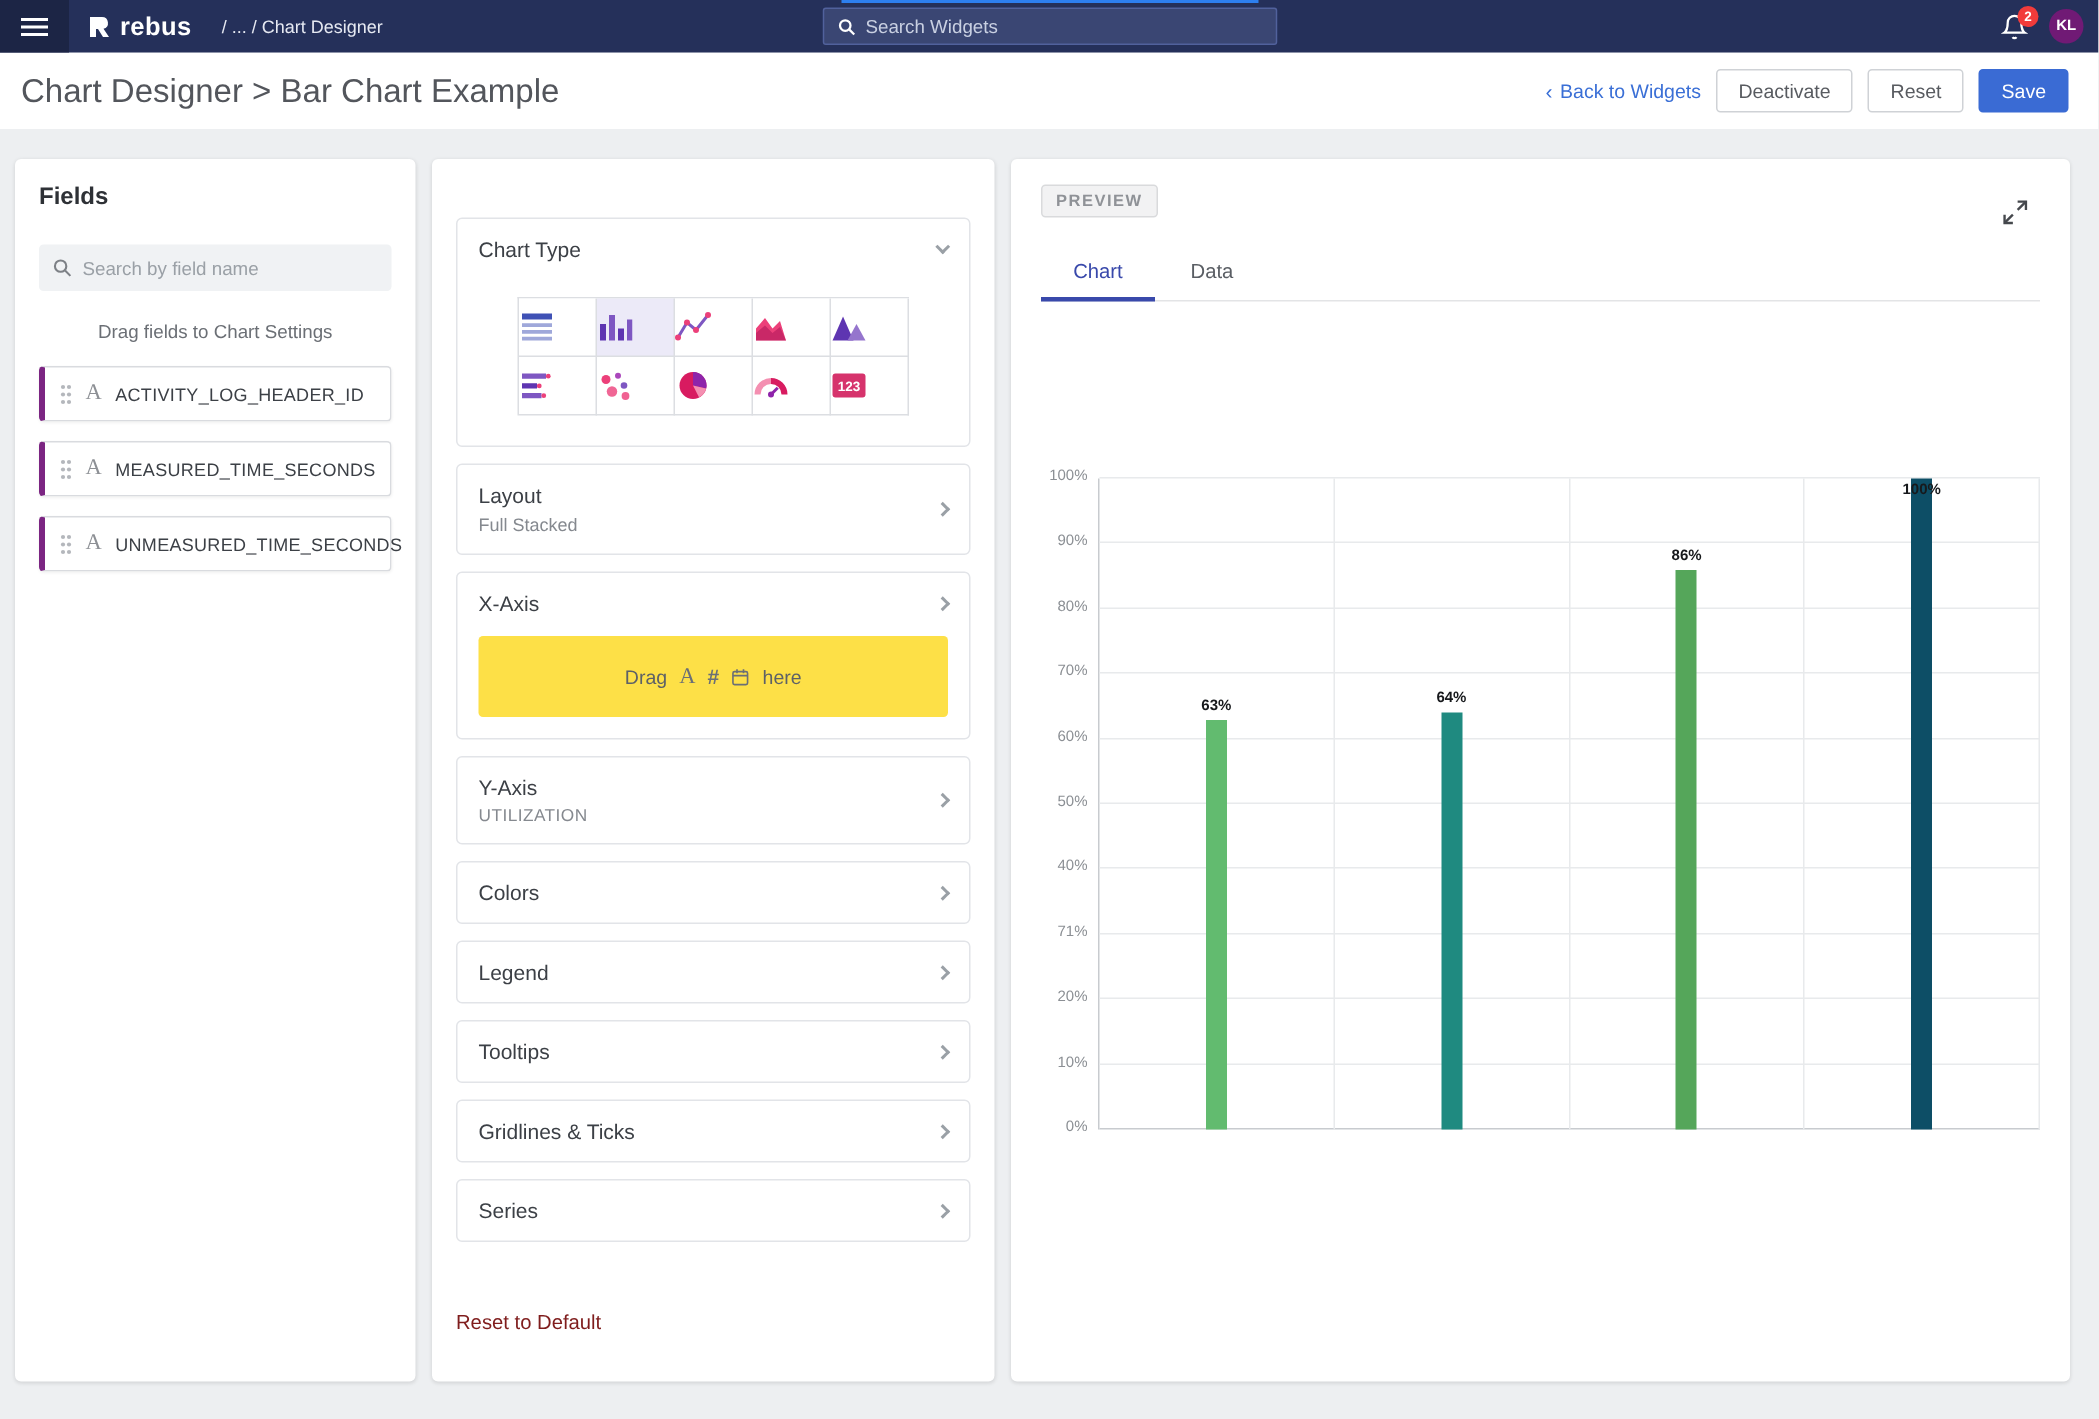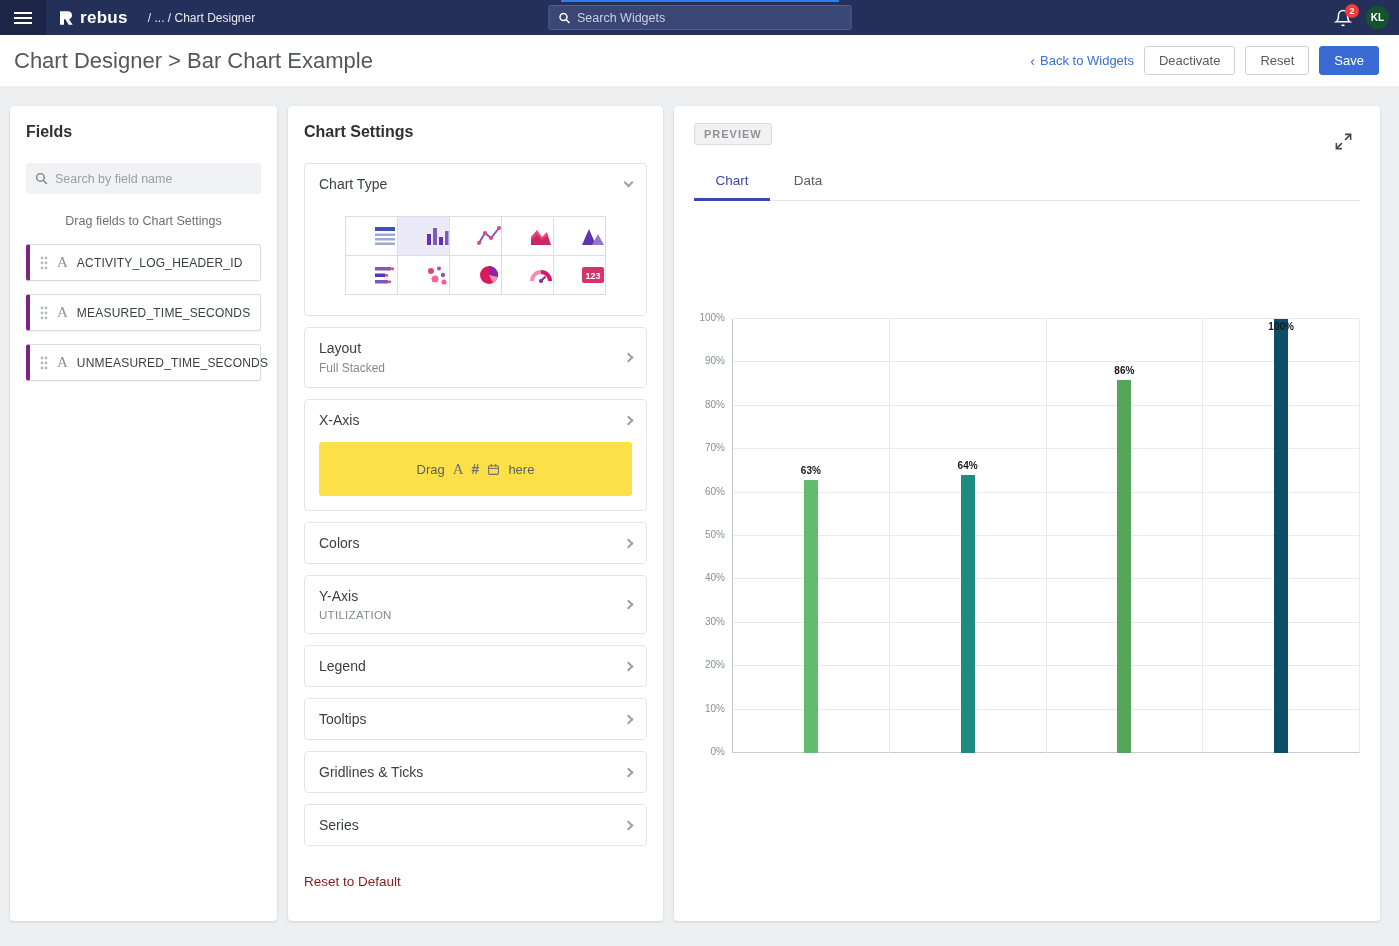--- a/index.html
+++ b/index.html
@@ -14,21 +14,21 @@
   .burger span { display: block; width: 18px; height: 2px; background: #fff; }
   .logo { display: flex; align-items: center; gap: 6px; margin-left: 12px; }
   .logo-text { font-size: 17px; font-weight: bold; letter-spacing: .3px; }
   .breadcrumb { margin-left: 20px; font-size: 12px; color: #e6e9f2; }
   .topbar-search { position: absolute; left: 50%; top: 5px; transform: translateX(-50%); width: 303px; height: 25px; background: #3a4673; border: 1px solid #51619c; border-radius: 2px; display: flex; align-items: center; gap: 7px; padding: 0 9px; }
   .topbar-search input { flex: 1; background: transparent; border: none; outline: none; color: #eef1f8; font-size: 12.5px; font-family: "Liberation Sans", sans-serif; }
   .topbar-search input::placeholder { color: #c9d0e2; }
   .topbar-right { margin-left: auto; display: flex; align-items: center; gap: 14px; padding-right: 10px; }
   .bell-wrap { position: relative; cursor: pointer; display: flex; }
   .badge { position: absolute; top: -5px; right: -7px; min-width: 14px; height: 14px; background: #f23b3b; border-radius: 8px; color: #fff; font-size: 9px; font-weight: bold; display: flex; align-items: center; justify-content: center; padding: 0 3px; }
-  .avatar { width: 23px; height: 23px; border-radius: 50%; background: #14532d; color: #fff; font-size: 10px; font-weight: bold; display: flex; align-items: center; justify-content: center; cursor: pointer; }
+  .avatar { width: 23px; height: 23px; border-radius: 50%; background: #701a75; color: #fff; font-size: 10px; font-weight: bold; display: flex; align-items: center; justify-content: center; cursor: pointer; }
 
   
   .page-header { height: 51px; background: #fff; display: flex; align-items: center; padding: 0 20px 0 14px; }
   .page-title { font-size: 22px; font-weight: normal; color: #53565c; }
   .header-actions { margin-left: auto; display: flex; align-items: center; gap: 10px; }
   .back-link { display: flex; align-items: center; gap: 5px; color: #3a6fd6; font-size: 13px; cursor: pointer; }
   .back-chev { font-size: 14px; line-height: 1; }
   .btn { height: 29px; padding: 0 14px; border: 1px solid #cfd2d6; border-radius: 3px; background: #fff; color: #585b60; font-size: 13px; font-family: "Liberation Sans", sans-serif; cursor: pointer; }
   .btn-primary { background: #3a6bd4; border-color: #3a6bd4; color: #fff; }
 
@@ -53,21 +53,21 @@
   .cs-row { display: flex; align-items: center; padding: 12px 14px; cursor: pointer; }
   .cs-texts { flex: 1; }
   .cs-label { font-size: 14px; color: #3c4046; }
   .cs-sub { font-size: 12px; color: #85898f; margin-top: 5px; }
   .cs-sub.upper { font-size: 11.5px; letter-spacing: .3px; }
   .chart-type-box { margin-top: 22px; }
   .chev { display: inline-block; width: 7px; height: 7px; border-top: 2px solid #9aa0a6; border-right: 2px solid #9aa0a6; }
   .chev-r { transform: rotate(45deg); }
   .chev-d { transform: rotate(135deg); margin-top: -3px; }
   .ct-grid { display: grid; grid-template-columns: repeat(5, 52px); grid-auto-rows: 39px; border-top: 1px solid #dcdee2; border-left: 1px solid #dcdee2; width: 261px; margin: 12px auto 20px; }
-  .ct-cell { border-right: 1px solid #dcdee2; border-bottom: 1px solid #dcdee2; display: flex; align-items: center; justify-content: flex-end; cursor: pointer; background: #fff; }
+  .ct-cell { border-right: 1px solid #dcdee2; border-bottom: 1px solid #dcdee2; display: flex; align-items: center; justify-content: flex-start; cursor: pointer; background: #fff; }
   .ct-cell.selected { background: #eceaf8; }
   .dropzone { margin: 2px 14px 14px; height: 54px; background: #fde047; border-radius: 3px; display: flex; align-items: center; justify-content: center; gap: 8px; font-size: 13px; color: #5d6167; }
   .dz-a { font-family: "Liberation Serif", serif; font-size: 15px; color: #6b6f76; }
   .dz-hash { font-weight: bold; font-size: 14px; color: #6b6f76; }
   .reset-link { position: absolute; left: 16px; bottom: 32px; font-size: 13.5px; color: #7f1d1d; cursor: pointer; }
 
   
   .preview-panel { flex: 1; padding: 17px 20px; position: relative; }
   .preview-badge { display: inline-block; font-size: 11px; font-weight: bold; letter-spacing: 1px; color: #8f9297; background: #f2f2f3; border: 1px solid #d9dadc; border-radius: 3px; padding: 4px 9px; }
   .expand-btn { position: absolute; top: 20px; right: 22px; width: 30px; height: 30px; display: flex; align-items: center; justify-content: center; cursor: pointer; border-radius: 50%; }
@@ -198,21 +198,20 @@
             <circle cx="2" cy="12" r="1.4"></circle>
             <circle cx="6" cy="12" r="1.4"></circle>
           </svg>
       </span>
       <span class="field-a">A</span>
       <span class="field-label">UNMEASURED_TIME_SECONDS</span>
     </div>
   </div>
 
   <div class="panel settings-panel">
-    <div class="panel-title">Chart Settings</div>
 
     <div class="cs-box chart-type-box">
       <div class="cs-row">
         <div class="cs-texts">
             <div class="cs-label">Chart Type</div>
           </div>
         <span class="chev chev-d"></span>
       </div>
       <div class="ct-grid">
         <div class="ct-cell">
@@ -324,32 +323,32 @@
               <line x1="3" y1="10" x2="21" y2="10"></line>
             </svg>
         </span>
         <span>here</span>
       </div>
     </div>
 
     <div class="cs-box">
       <div class="cs-row">
         <div class="cs-texts">
-            <div class="cs-label">Colors</div>
-          </div>
-        <span class="chev chev-r"></span>
-      </div>
-    </div>
-
-    <div class="cs-box">
-      <div class="cs-row">
-        <div class="cs-texts">
           <div class="cs-label">Y-Axis</div>
           <div class="cs-sub upper">UTILIZATION</div>
         </div>
+        <span class="chev chev-r"></span>
+      </div>
+    </div>
+
+    <div class="cs-box">
+      <div class="cs-row">
+        <div class="cs-texts">
+            <div class="cs-label">Colors</div>
+          </div>
         <span class="chev chev-r"></span>
       </div>
     </div>
 
     <div class="cs-box">
       <div class="cs-row">
         <div class="cs-texts">
             <div class="cs-label">Legend</div>
           </div>
         <span class="chev chev-r"></span>
@@ -400,21 +399,21 @@
       <div class="tab active">Chart</div>
       <div class="tab">Data</div>
     </div>
 
     <div class="chart-wrap">
       <div class="chart-area">
         <div class="y-axis">
             <div class="y-tick" style="bottom: calc(0% - 4px);">0%</div>
             <div class="y-tick" style="bottom: calc(10% - 4px); text-align: right;">10%</div>
             <div class="y-tick" style="bottom: calc(20% - 4px);">20%</div>
-            <div class="y-tick" style="bottom: calc(30% - 4px);">30%</div>
+            <div class="y-tick" style="bottom: calc(30% - 4px);">71%</div>
             <div class="y-tick" style="bottom: calc(40% - 4px);">40%</div>
             <div class="y-tick" style="bottom: calc(50% - 4px);">50%</div>
             <div class="y-tick" style="bottom: calc(60% - 4px);">60%</div>
             <div class="y-tick" style="bottom: calc(70% - 4px);">70%</div>
             <div class="y-tick" style="bottom: calc(80% - 4px);">80%</div>
             <div class="y-tick" style="bottom: calc(90% - 4px);">90%</div>
             <div class="y-tick" style="bottom: calc(100% - 4px);">100%</div>
           </div>
         <div class="chart-plot">
             <div class="gridline-h baseline" style="bottom: 0%;"></div>

